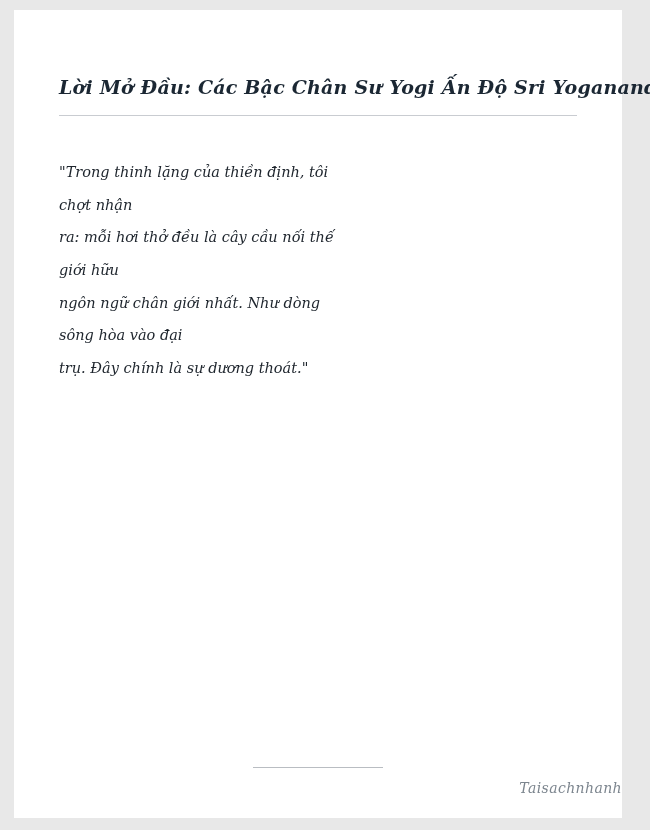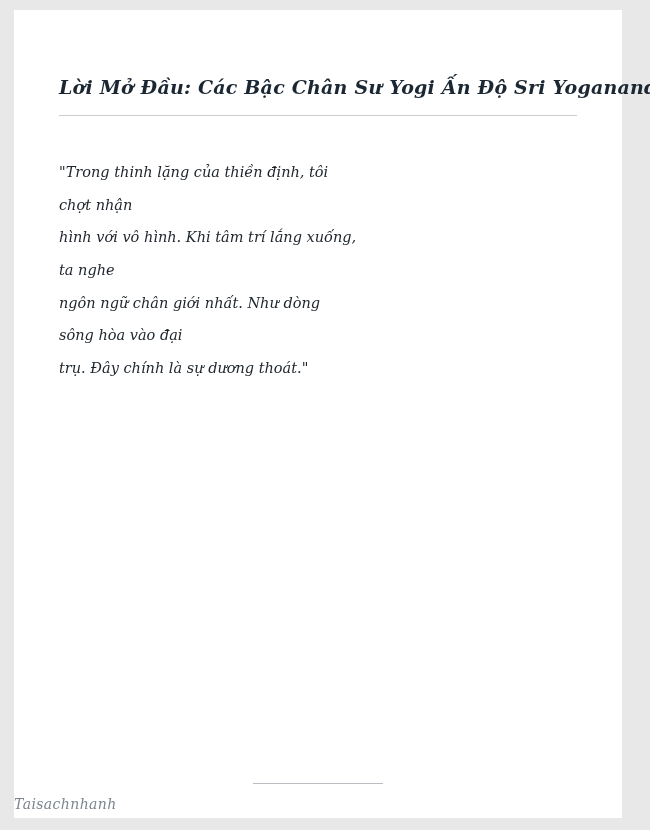--- a/index.html
+++ b/index.html
@@ -50,22 +50,22 @@
     max-width: 300px;
   }
   .body-line {
     display: block;
     white-space: pre-wrap;
   }
   .footer {
     position: absolute;
     left: 0;
     right: 0;
-    bottom: 6px;
-    text-align: left;
+    bottom: 22px;
+    text-align: right;
   }
   .footer-rule {
     width: 130px;
     height: 1px;
     background: #b9bdc2;
     margin: 0 auto 12px auto;
   }
   .footer-text {
     font-family: "DejaVu Serif", "Liberation Serif", serif;
     font-style: italic;
@@ -78,21 +78,21 @@
 <body>
 
 <div class="page">
 
   <div class="content">
 
     <h1 class="doc-title">Lời Mở Đầu: Các Bậc Chân Sư Yogi Ấn Độ Sri Yogananda</h1>
 
     <div class="body-block">
       <span class="body-line">"Trong thinh lặng của thiền định, tôi chợt nhận</span>
-      <span class="body-line">hình với vô hình. Khi tâm trí lắng xuống, ta nghe</span>
+      <span class="body-line">ra: mỗi hơi thở đều là cây cầu nối thế giới hữu</span>
       <span class="body-line">ngôn ngữ chân giới nhất. Như dòng sông hòa vào đại</span>
       <span class="body-line">trụ. Đây chính là sự dương thoát."</span>
     </div>
 
   </div>
 
   <div class="footer">
     <div class="footer-rule"></div>
     <div class="footer-text">Taisachnhanh</div>
   </div>

